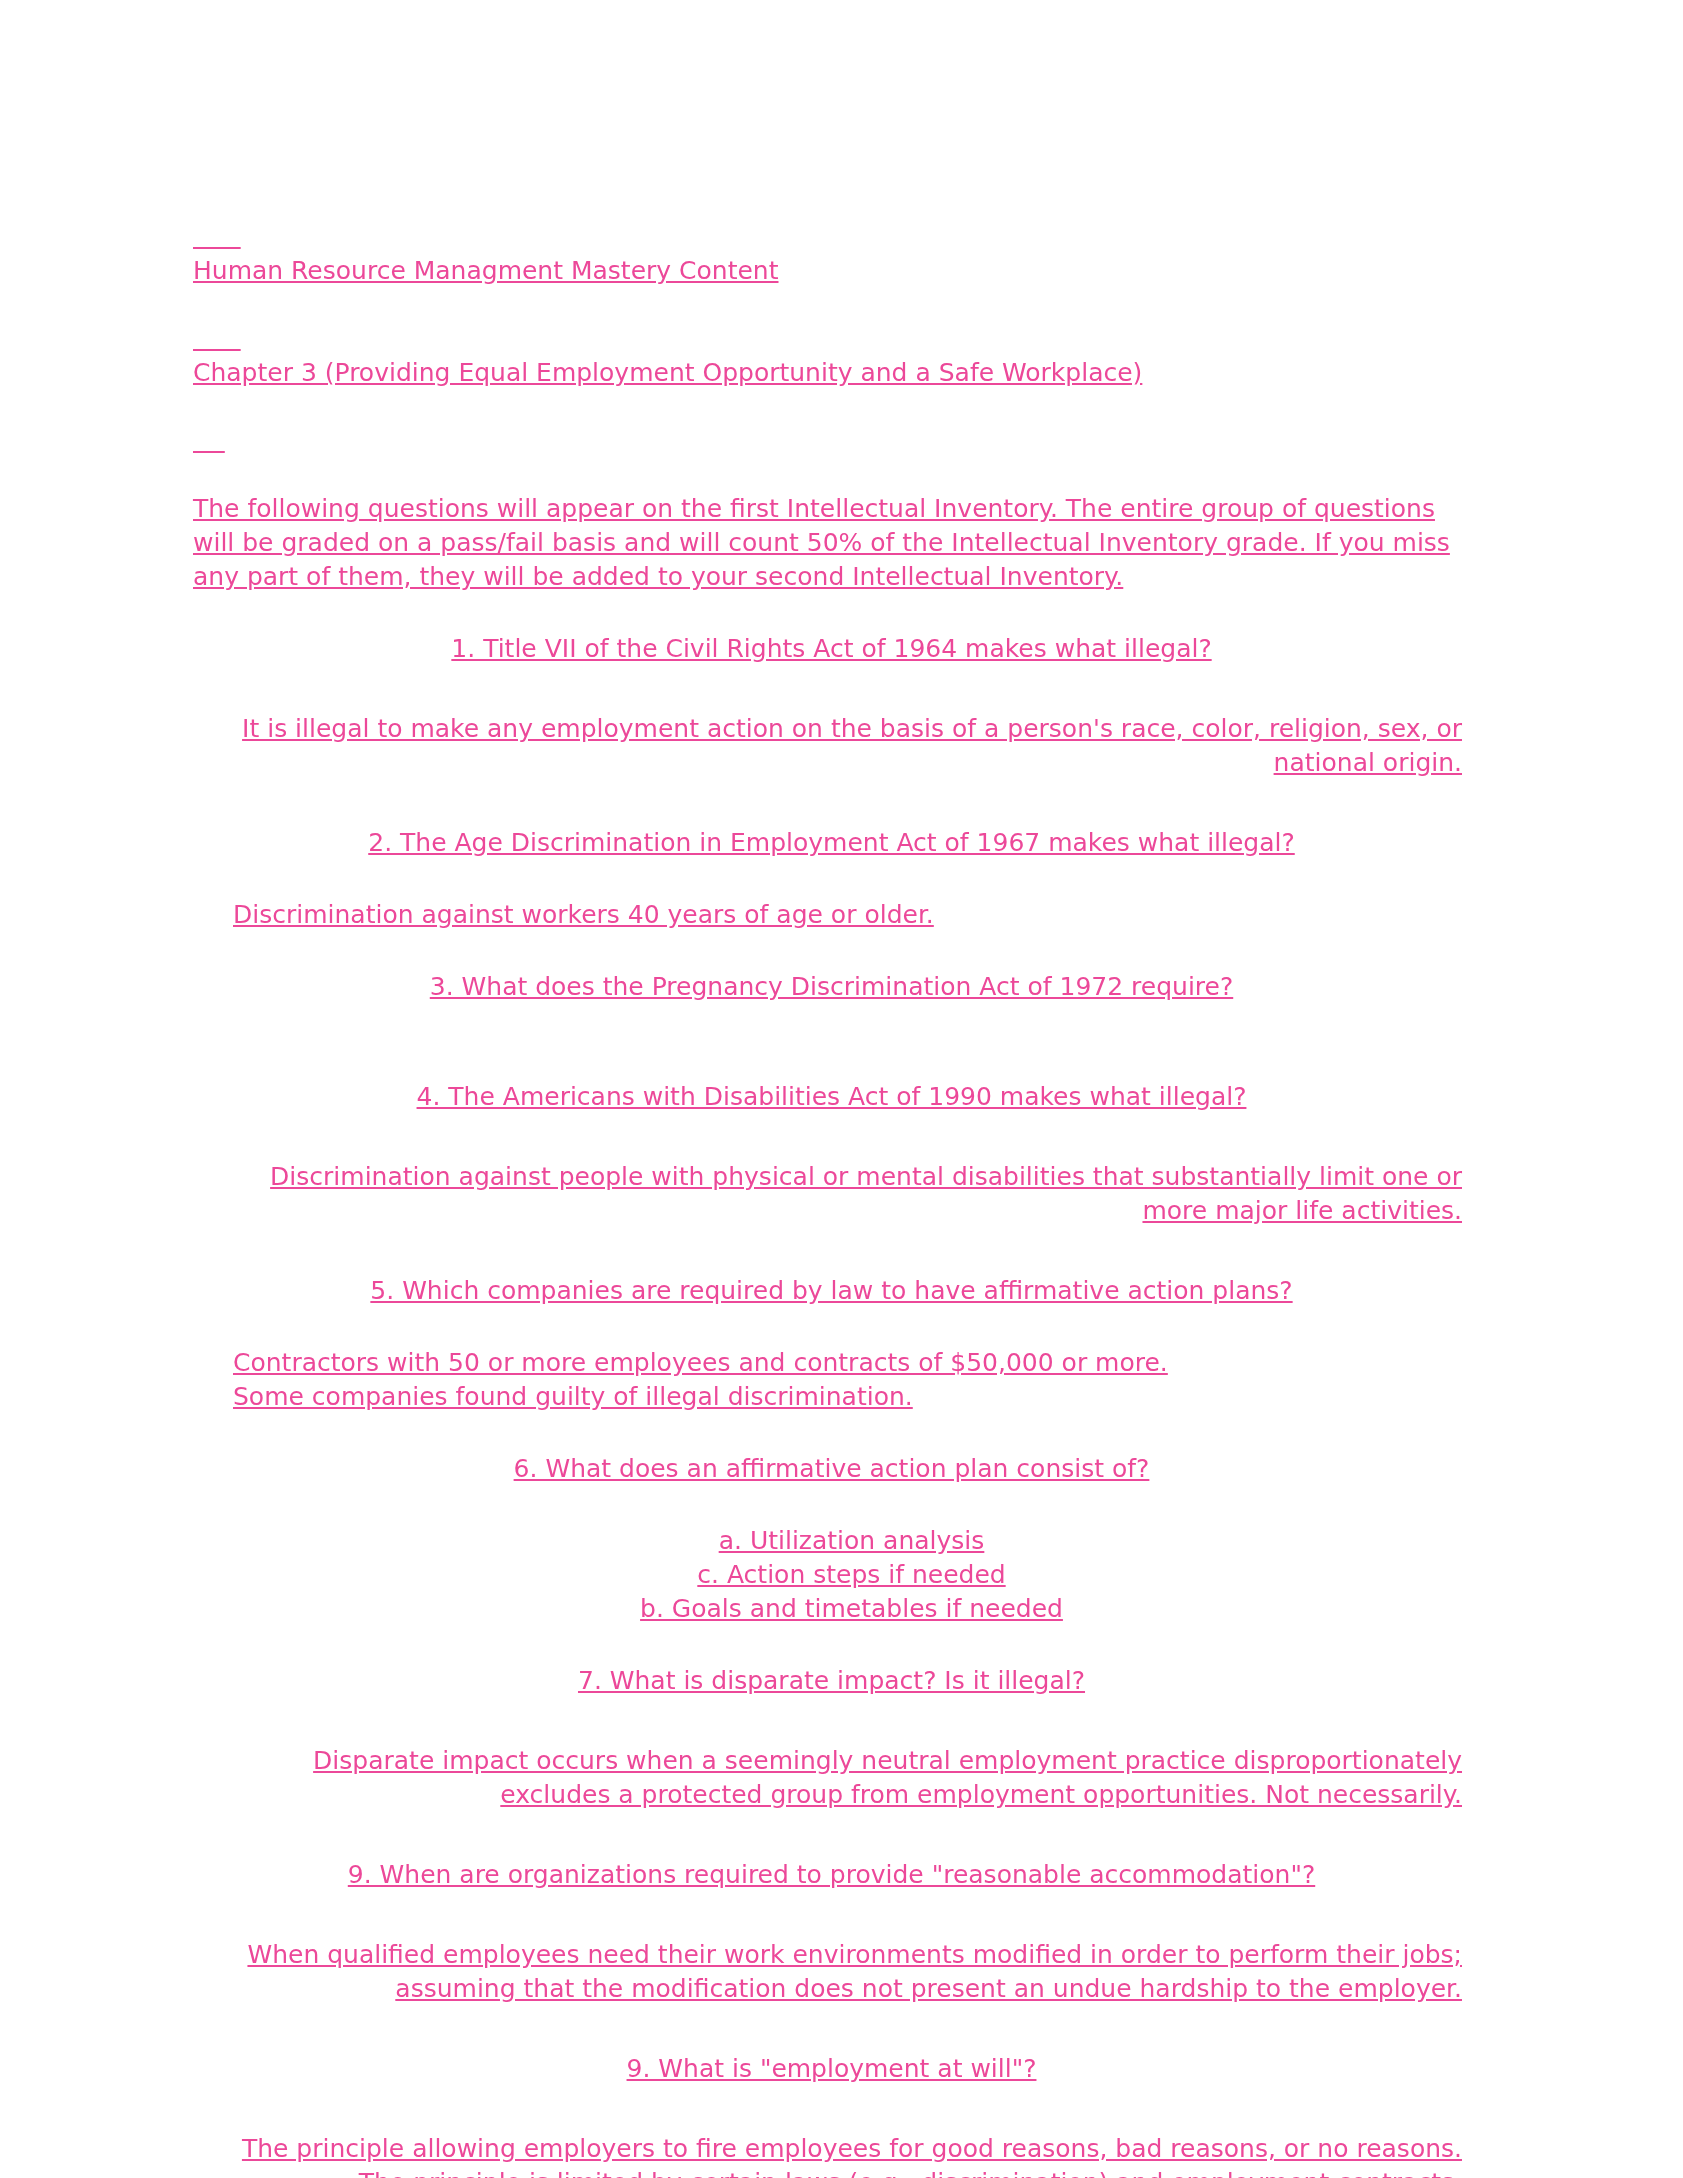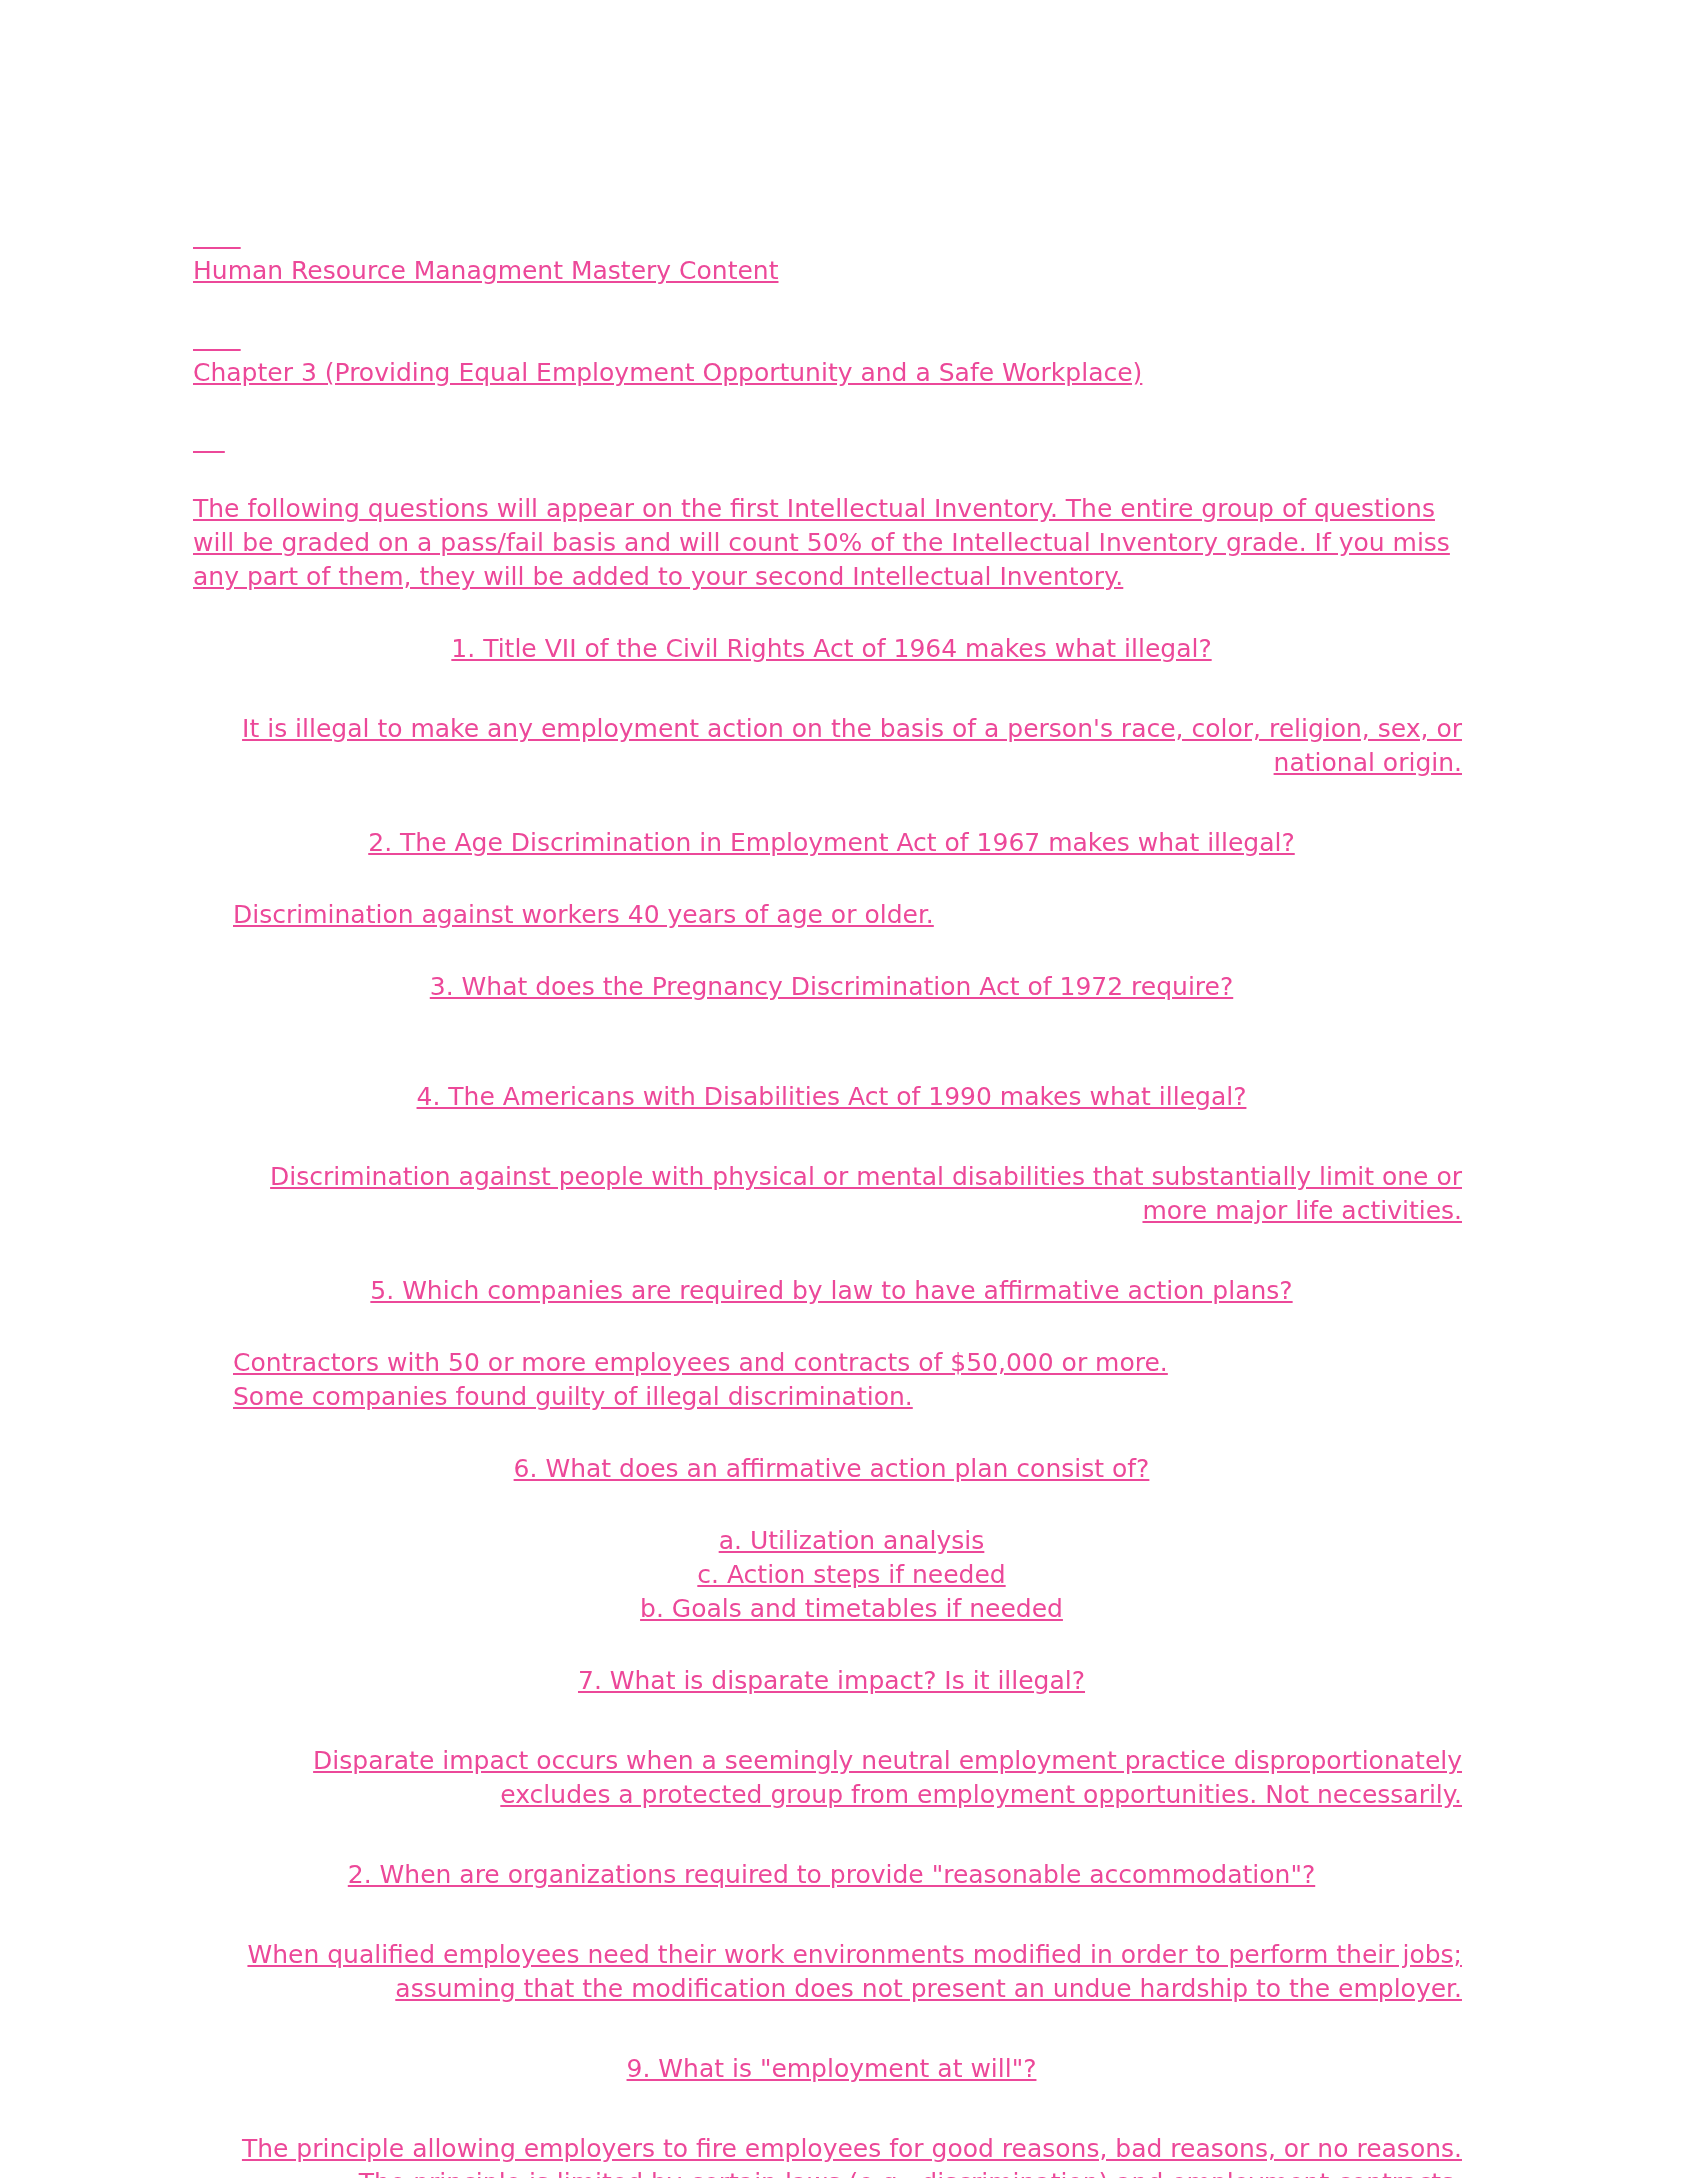--- a/index.html
+++ b/index.html
@@ -152,21 +152,21 @@
     </ul>
 
     <span class="gap"></span>
 
     <p class="question">7. What is disparate impact? Is it illegal?</p>
     <span class="gap"></span>
     <p class="answer">Disparate impact occurs when a seemingly neutral employment practice disproportionately excludes a protected group from employment opportunities. Not necessarily.</p>
 
     <span class="gap"></span>
 
-    <p class="question">2. When are organizations required to provide "reasonable accommodation"?</p>
+    <p class="question">9. When are organizations required to provide "reasonable accommodation"?</p>
     <span class="gap"></span>
     <p class="answer">When qualified employees need their work environments modified in order to perform their jobs; assuming that the modification does not present an undue hardship to the employer.</p>
 
     <span class="gap"></span>
 
     <p class="question">9. What is "employment at will"?</p>
     <span class="gap"></span>
     <p class="answer">The principle allowing employers to fire employees for good reasons, bad reasons, or no reasons. The principle is limited by certain laws (e.g., discrimination) and employment contracts.</p>
 
   </div>

